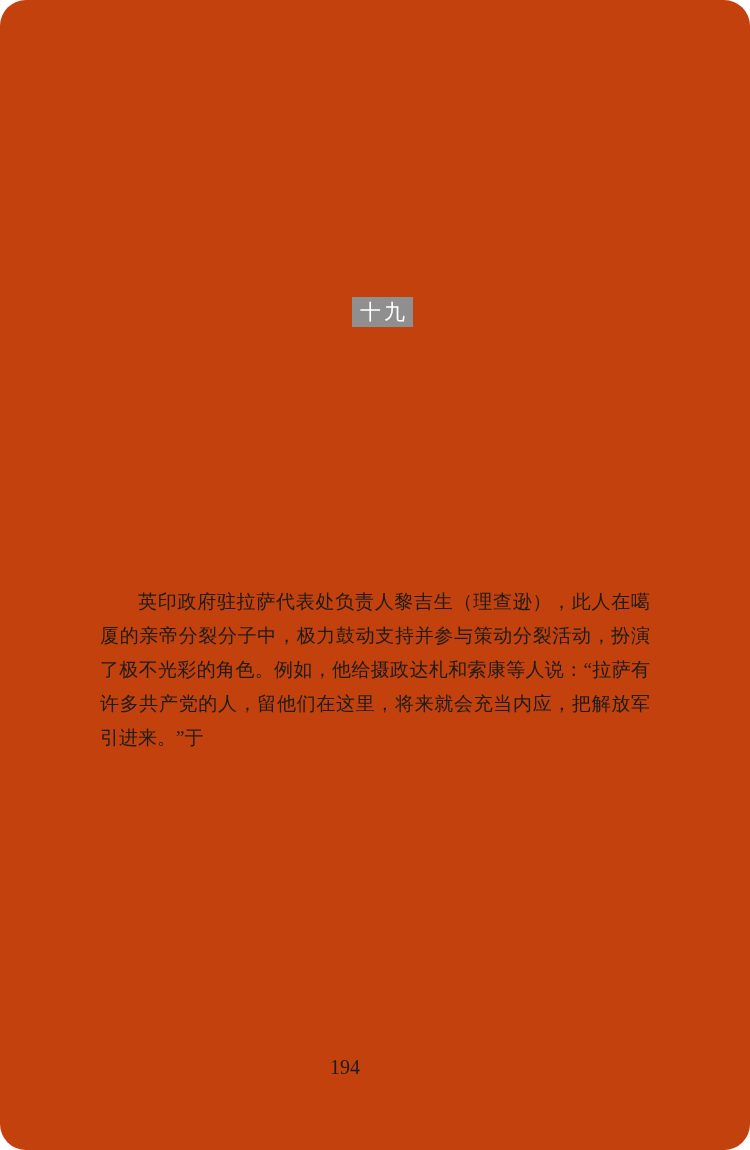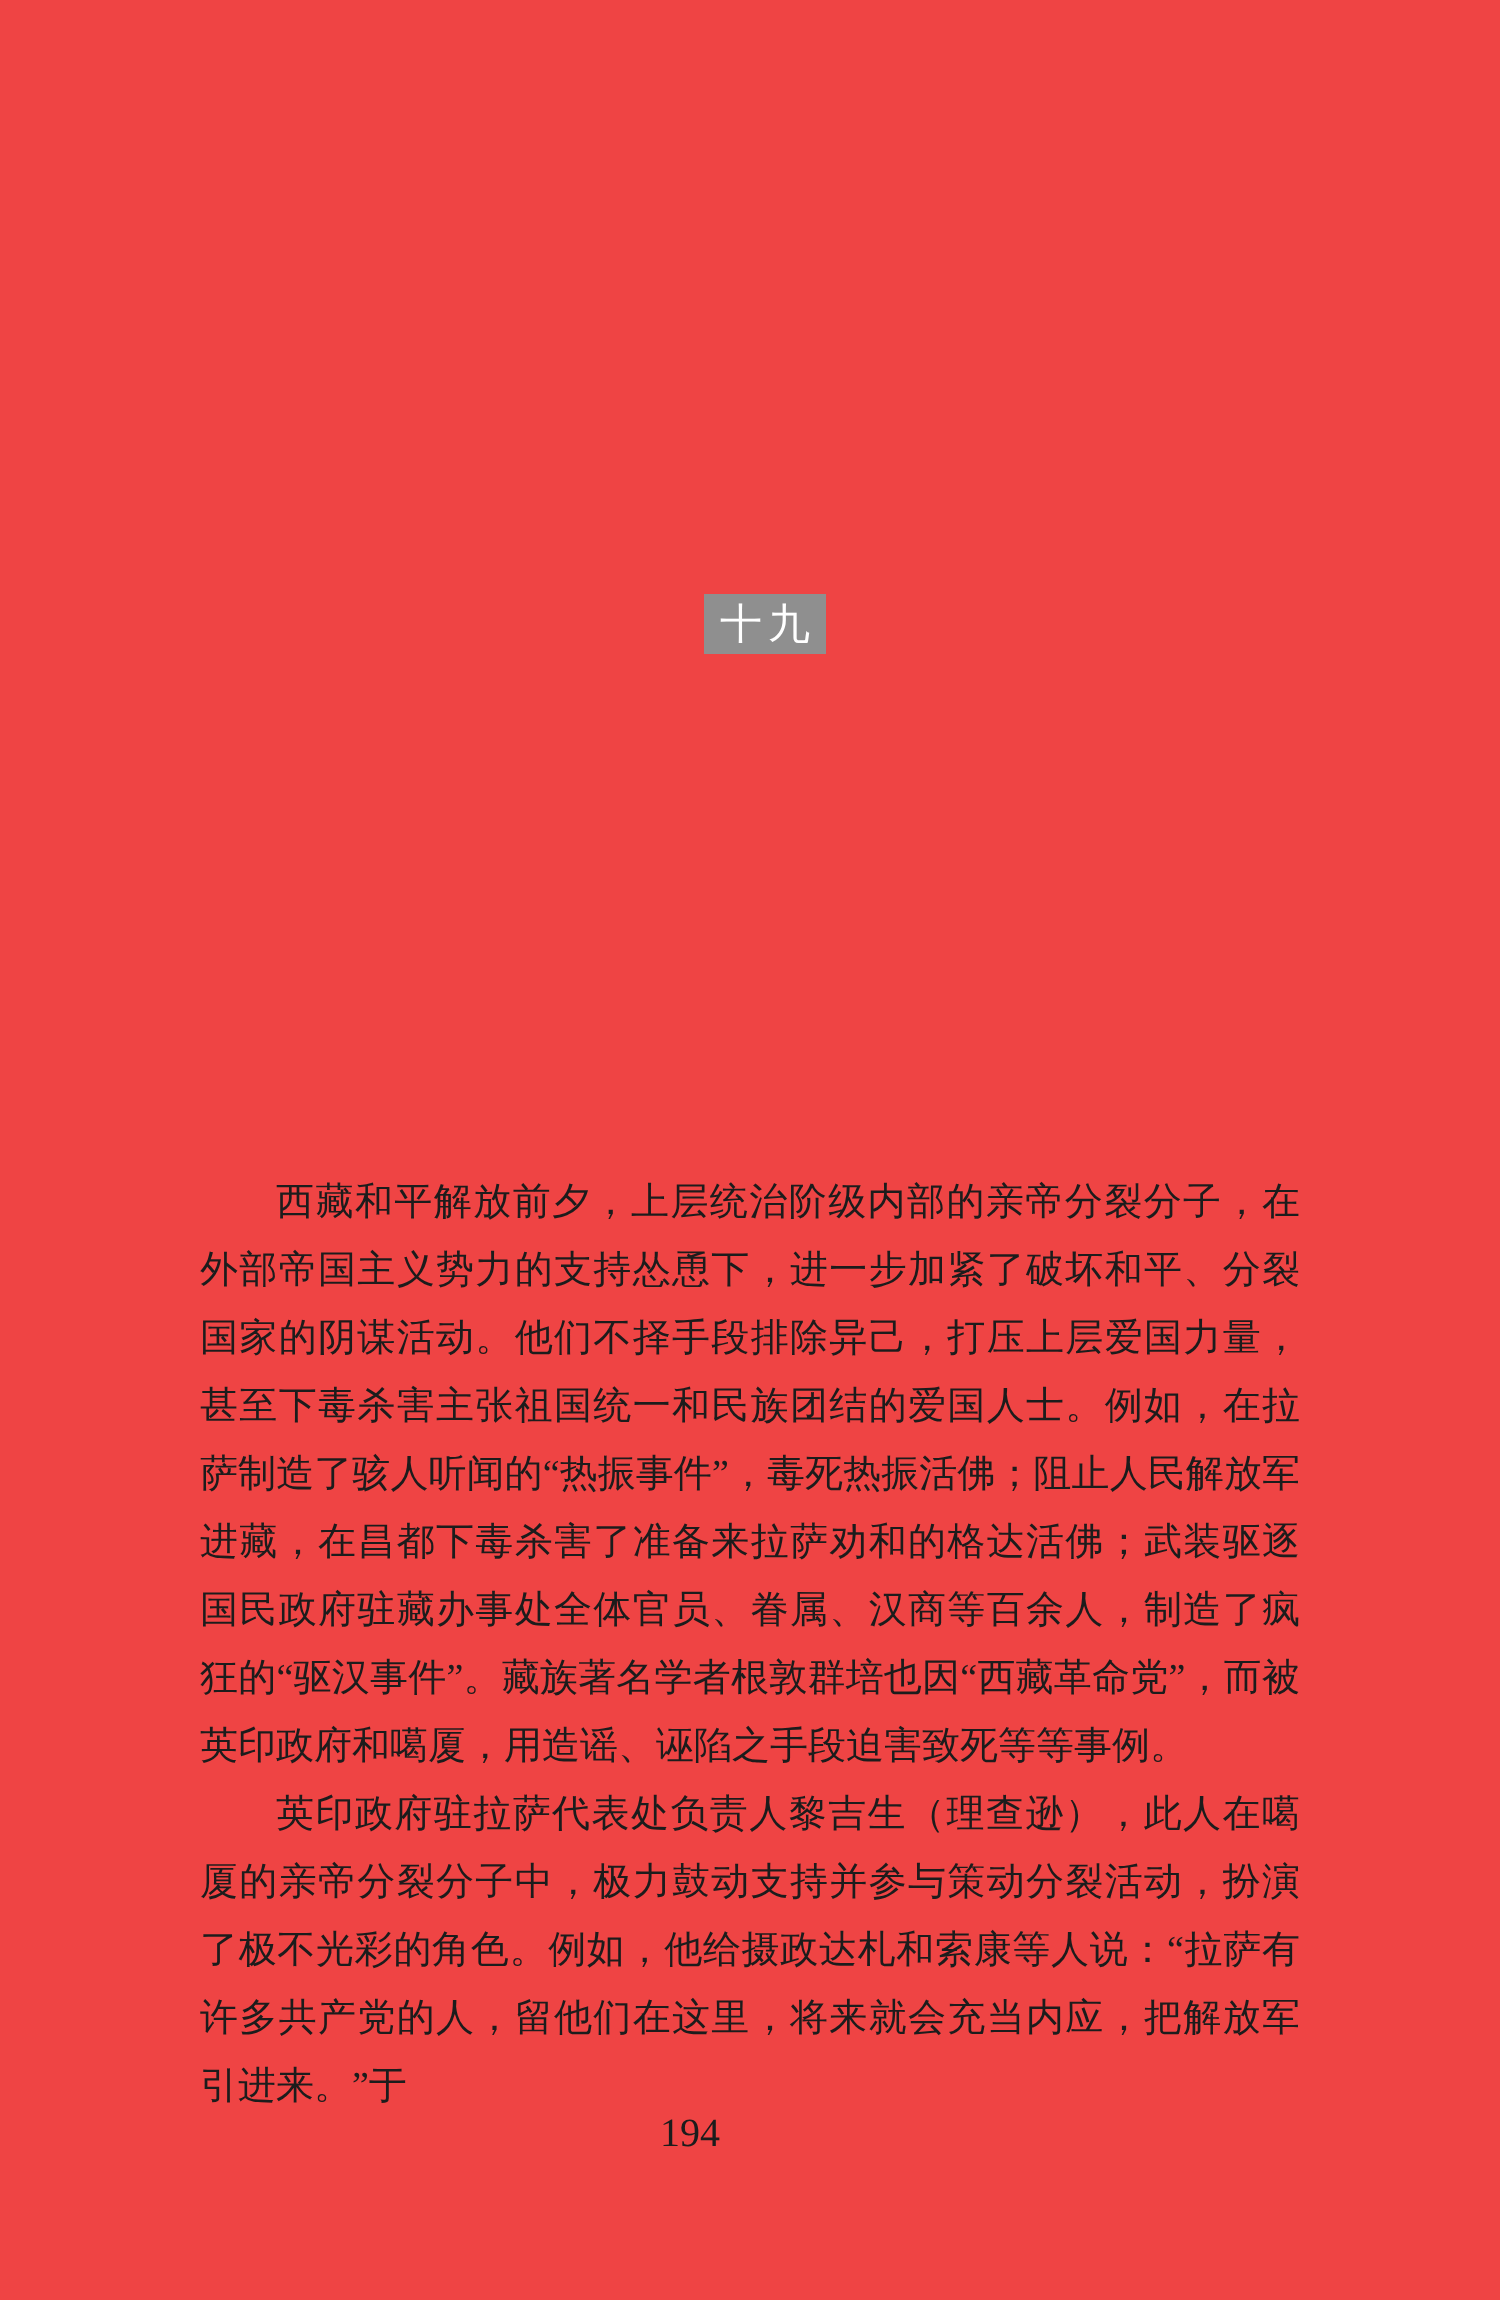--- a/index.html
+++ b/index.html
@@ -63,25 +63,24 @@
     left: 0;
     width: 690px;
     text-align: center;
     font-size: 20px;
     line-height: 1.2;
   }
 </style>
 </head>
 <body>
 
-<div class="page" style="color: rgb(28, 28, 28); background: #ef4444;">
+<div class="page" style="color: rgb(28, 28, 28); background: #c2410c; border-radius: 26px;">
 
   <div class="chapter-badge" style="background: rgb(143, 143, 143); color: rgb(255, 255, 255);">十九</div>
 
 
   <div class="body-text">
-    <p>西藏和平解放前夕，上层统治阶级内部的亲帝分裂分子，在外部帝国主义势力的支持怂恿下，进一步加紧了破坏和平、分裂国家的阴谋活动。他们不择手段排除异己，打压上层爱国力量，甚至下毒杀害主张祖国统一和民族团结的爱国人士。例如，在拉萨制造了骇人听闻的“热振事件”，毒死热振活佛；阻止人民解放军进藏，在昌都下毒杀害了准备来拉萨劝和的格达活佛；武装驱逐国民政府驻藏办事处全体官员、眷属、汉商等百余人，制造了疯狂的“驱汉事件”。藏族著名学者根敦群培也因“西藏革命党”，而被英印政府和噶厦，用造谣、诬陷之手段迫害致死等等事例。</p>
     <p>英印政府驻拉萨代表处负责人黎吉生（理查逊），此人在噶厦的亲帝分裂分子中，极力鼓动支持并参与策动分裂活动，扮演了极不光彩的角色。例如，他给摄政达札和索康等人说：“拉萨有许多共产党的人，留他们在这里，将来就会充当内应，把解放军引进来。”于</p>
   </div>
 
   <div class="page-number">194</div>
 
 </div>
 
 </body></html>

